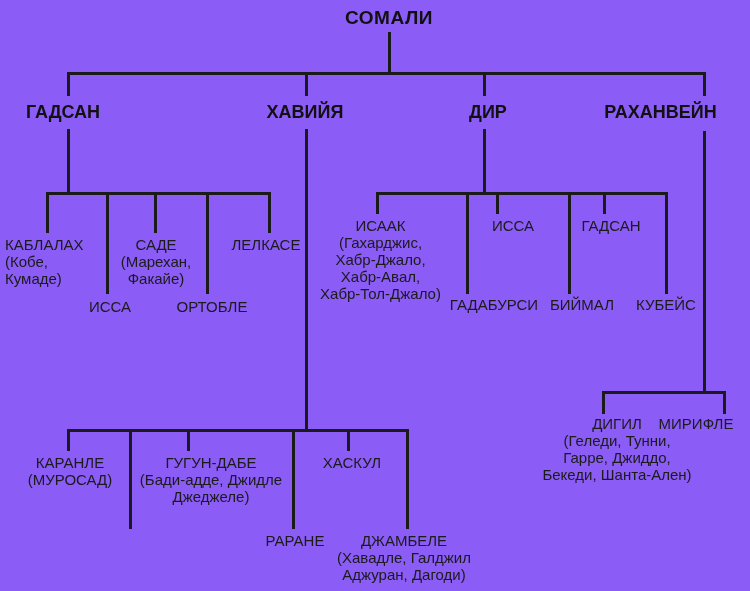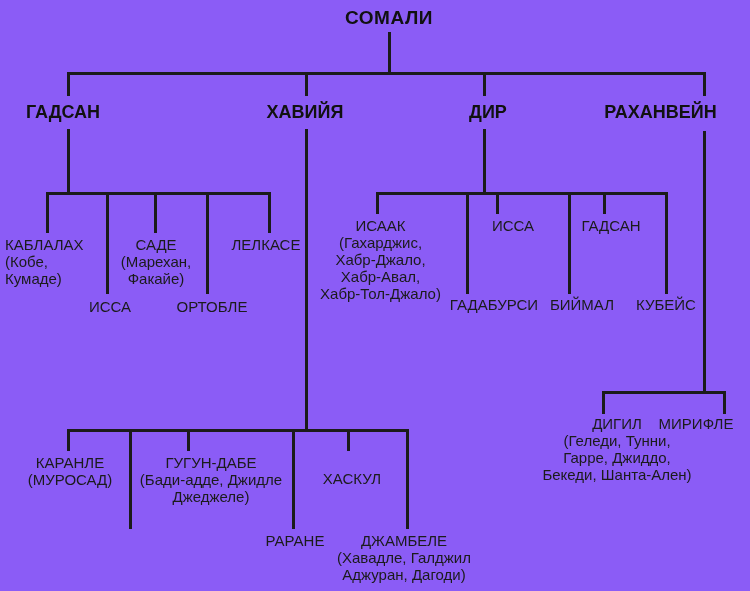--- a/index.html
+++ b/index.html
@@ -103,21 +103,21 @@
   <div class="ln" style="left:187px;top:429px;width:3px;height:22px;"></div>
   <div class="ln" style="left:292px;top:429px;width:3px;height:100px;"></div>
   <div class="ln" style="left:347px;top:429px;width:3px;height:22px;"></div>
   <div class="ln" style="left:406px;top:429px;width:3px;height:100px;"></div>
 
   <div class="lbl" style="left:14px;top:454px;width:112px;">КАРАНЛЕ
 (МУРОСАД)</div>
   <div class="lbl" style="left:136px;top:454px;width:150px;">ГУГУН-ДАБЕ
 (Бади-адде, Джидле
 Джеджеле)</div>
-  <div class="lbl" style="left:312px;top:454px;width:80px;margin-top:16px;">ХАСКУЛ</div>
+  <div class="lbl" style="left:312px;top:454px;width:80px;">ХАСКУЛ</div>
   <div class="lbl" style="left:260px;top:532px;width:70px;">РАРАНЕ</div>
   <div class="lbl" style="left:333px;top:532px;width:142px;">ДЖАМБЕЛЕ
 (Хавадле, Галджил
 Аджуран, Дагоди)</div>
 
   <div class="ln" style="left:703px;top:131px;width:3px;height:263px;"></div>
   <div class="ln" style="left:602px;top:391px;width:124px;height:3px;"></div>
   <div class="ln" style="left:602px;top:391px;width:3px;height:23px;"></div>
   <div class="ln" style="left:723px;top:391px;width:3px;height:23px;"></div>
 

